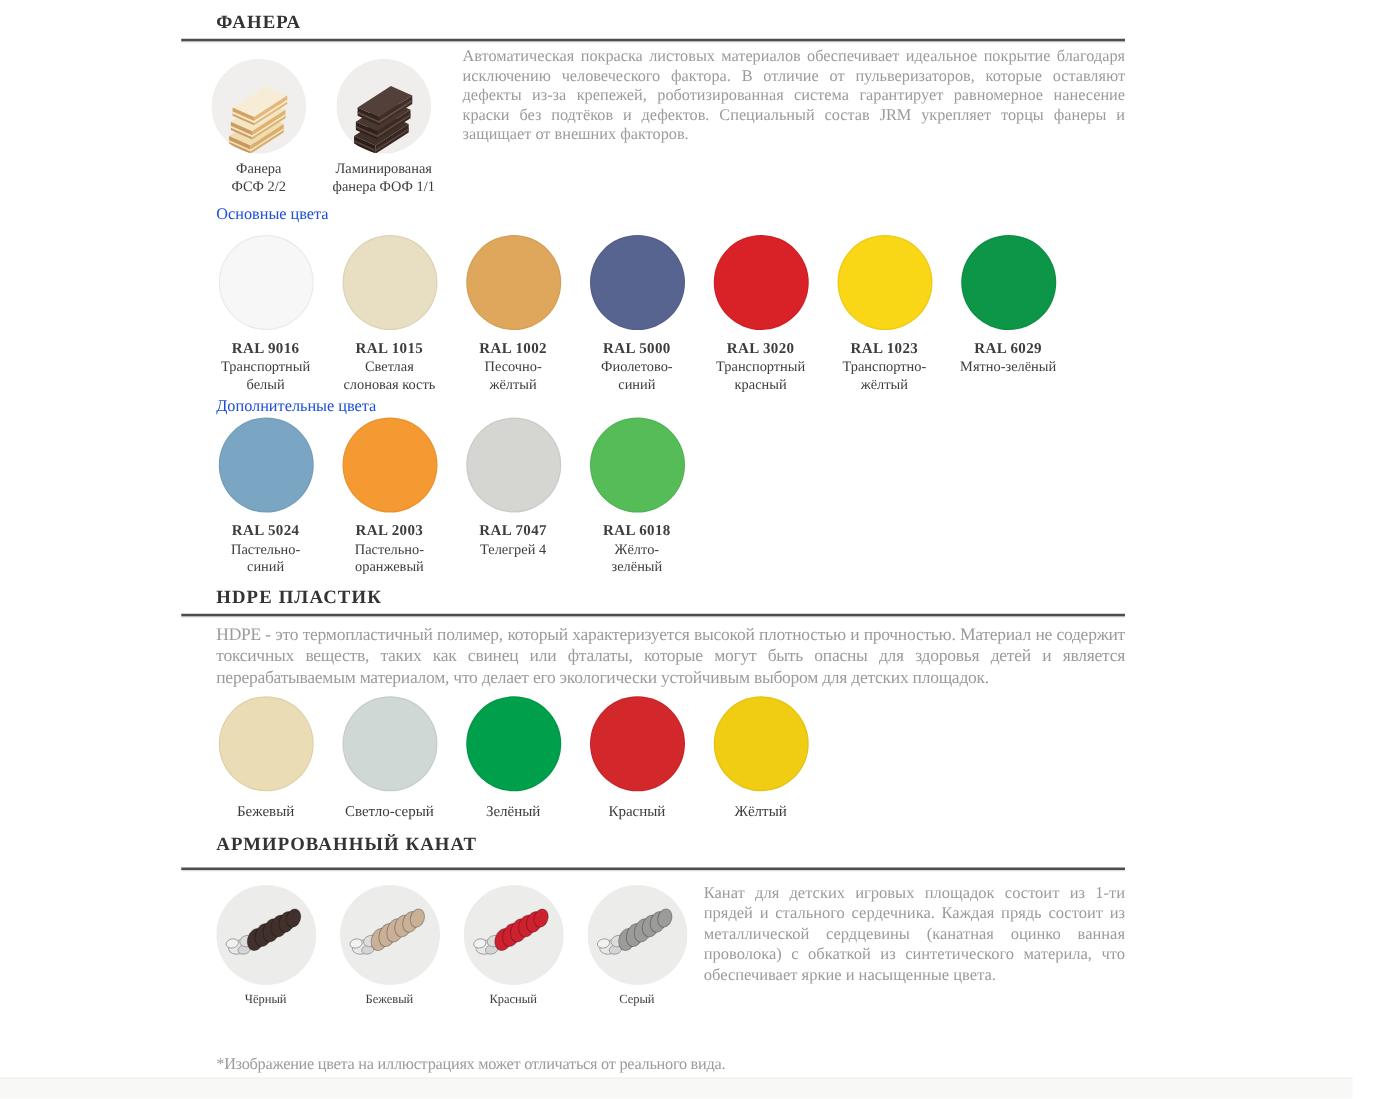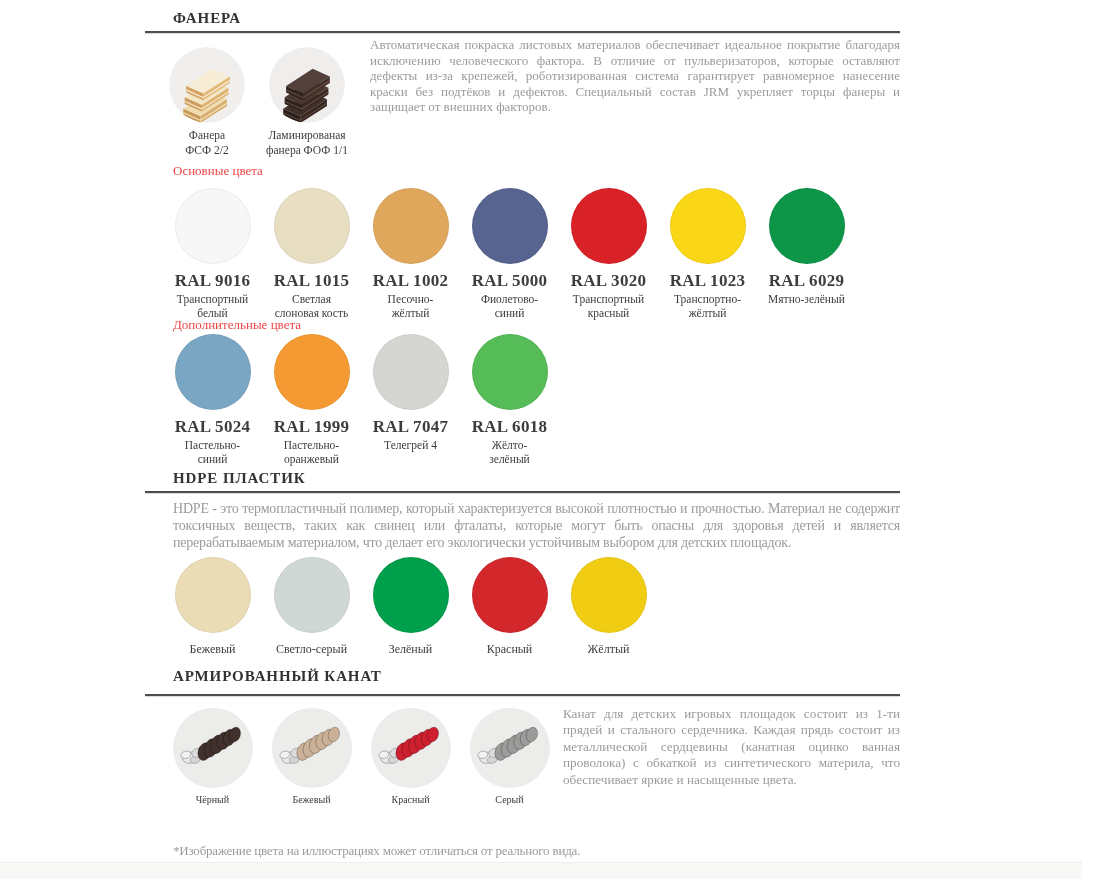--- a/index.html
+++ b/index.html
@@ -4,25 +4,25 @@
 <style>
   html,body{margin:0;padding:0;background:#fff;}
   .page{position:relative;width:1082px;height:879px;background:#ffffff;overflow:hidden;
         font-family:Liberation Serif, serif;color:#3d3d3d;}
   .h2{position:absolute;left:173px;font-size:15px;font-weight:bold;letter-spacing:0.9px;color:#333;}
   .rule{position:absolute;left:145px;width:755px;height:0;border-top:2px solid #4d4d4d;box-shadow:0 1px 0 #dcdcdc;}
   .para{position:absolute;color:#9b9b9b;text-align:justify;}
   .para-plywood{left:370px;top:37px;width:530px;font-size:13px;line-height:15.6px;}
   .para-hdpe{left:173px;top:500px;width:727px;font-size:14px;line-height:17.2px;letter-spacing:-0.2px;}
   .para-rope{left:563px;top:706px;width:337px;font-size:13.2px;line-height:16.4px;}
-  .group-label{position:absolute;left:173px;font-size:13px;color:#ef4444;}
+  .group-label{position:absolute;left:173px;font-size:13px;color:#1d4ed8;}
   .swatch-row{position:absolute;left:163px;display:flex;}
   .cell{width:99px;display:flex;flex-direction:column;align-items:center;}
   .dot{width:76px;height:76px;border-radius:50%;box-shadow:inset 0 0 0 1px rgba(0,0,0,0.05);}
-  .code{margin-top:7px;font-size:17px;font-weight:bold;color:#3d3d3d;letter-spacing:0.3px;}
+  .code{margin-top:7px;font-size:12px;font-weight:bold;color:#3d3d3d;letter-spacing:0.3px;}
   .cname{font-size:11.5px;color:#3d3d3d;text-align:center;white-space:pre-line;line-height:14px;margin-top:1px;}
   .hname{margin-top:9px;font-size:12px;color:#3d3d3d;}
   .rname{margin-top:6px;font-size:10px;color:#3d3d3d;}
   .plywood-circle{position:absolute;top:47px;}
   .plywood-label{position:absolute;top:128px;font-size:11.5px;color:#3d3d3d;text-align:center;
                  white-space:pre-line;line-height:14.5px;}
   .footnote{position:absolute;left:173px;top:843px;font-size:13px;color:#9b9b9b;letter-spacing:-0.2px;}
   .bottom-strip{position:absolute;left:0;top:862px;width:1110px;height:17px;background:#f8f8f7;border-top:1px solid #efefee;}
 </style>
 </head>
@@ -164,21 +164,21 @@
 
       <div class="cell">
         <div class="dot" style="background: rgb(122, 166, 195);"></div>
         <div class="code">RAL 5024</div>
         <div class="cname">Пастельно-
 синий</div>
       </div>
 
       <div class="cell">
         <div class="dot" style="background: rgb(245, 154, 50);"></div>
-        <div class="code">RAL 1999</div>
+        <div class="code">RAL 2003</div>
         <div class="cname">Пастельно-
 оранжевый</div>
       </div>
 
       <div class="cell">
         <div class="dot" style="background: rgb(213, 213, 209);"></div>
         <div class="code">RAL 7047</div>
         <div class="cname">Телегрей 4</div>
       </div>
 

